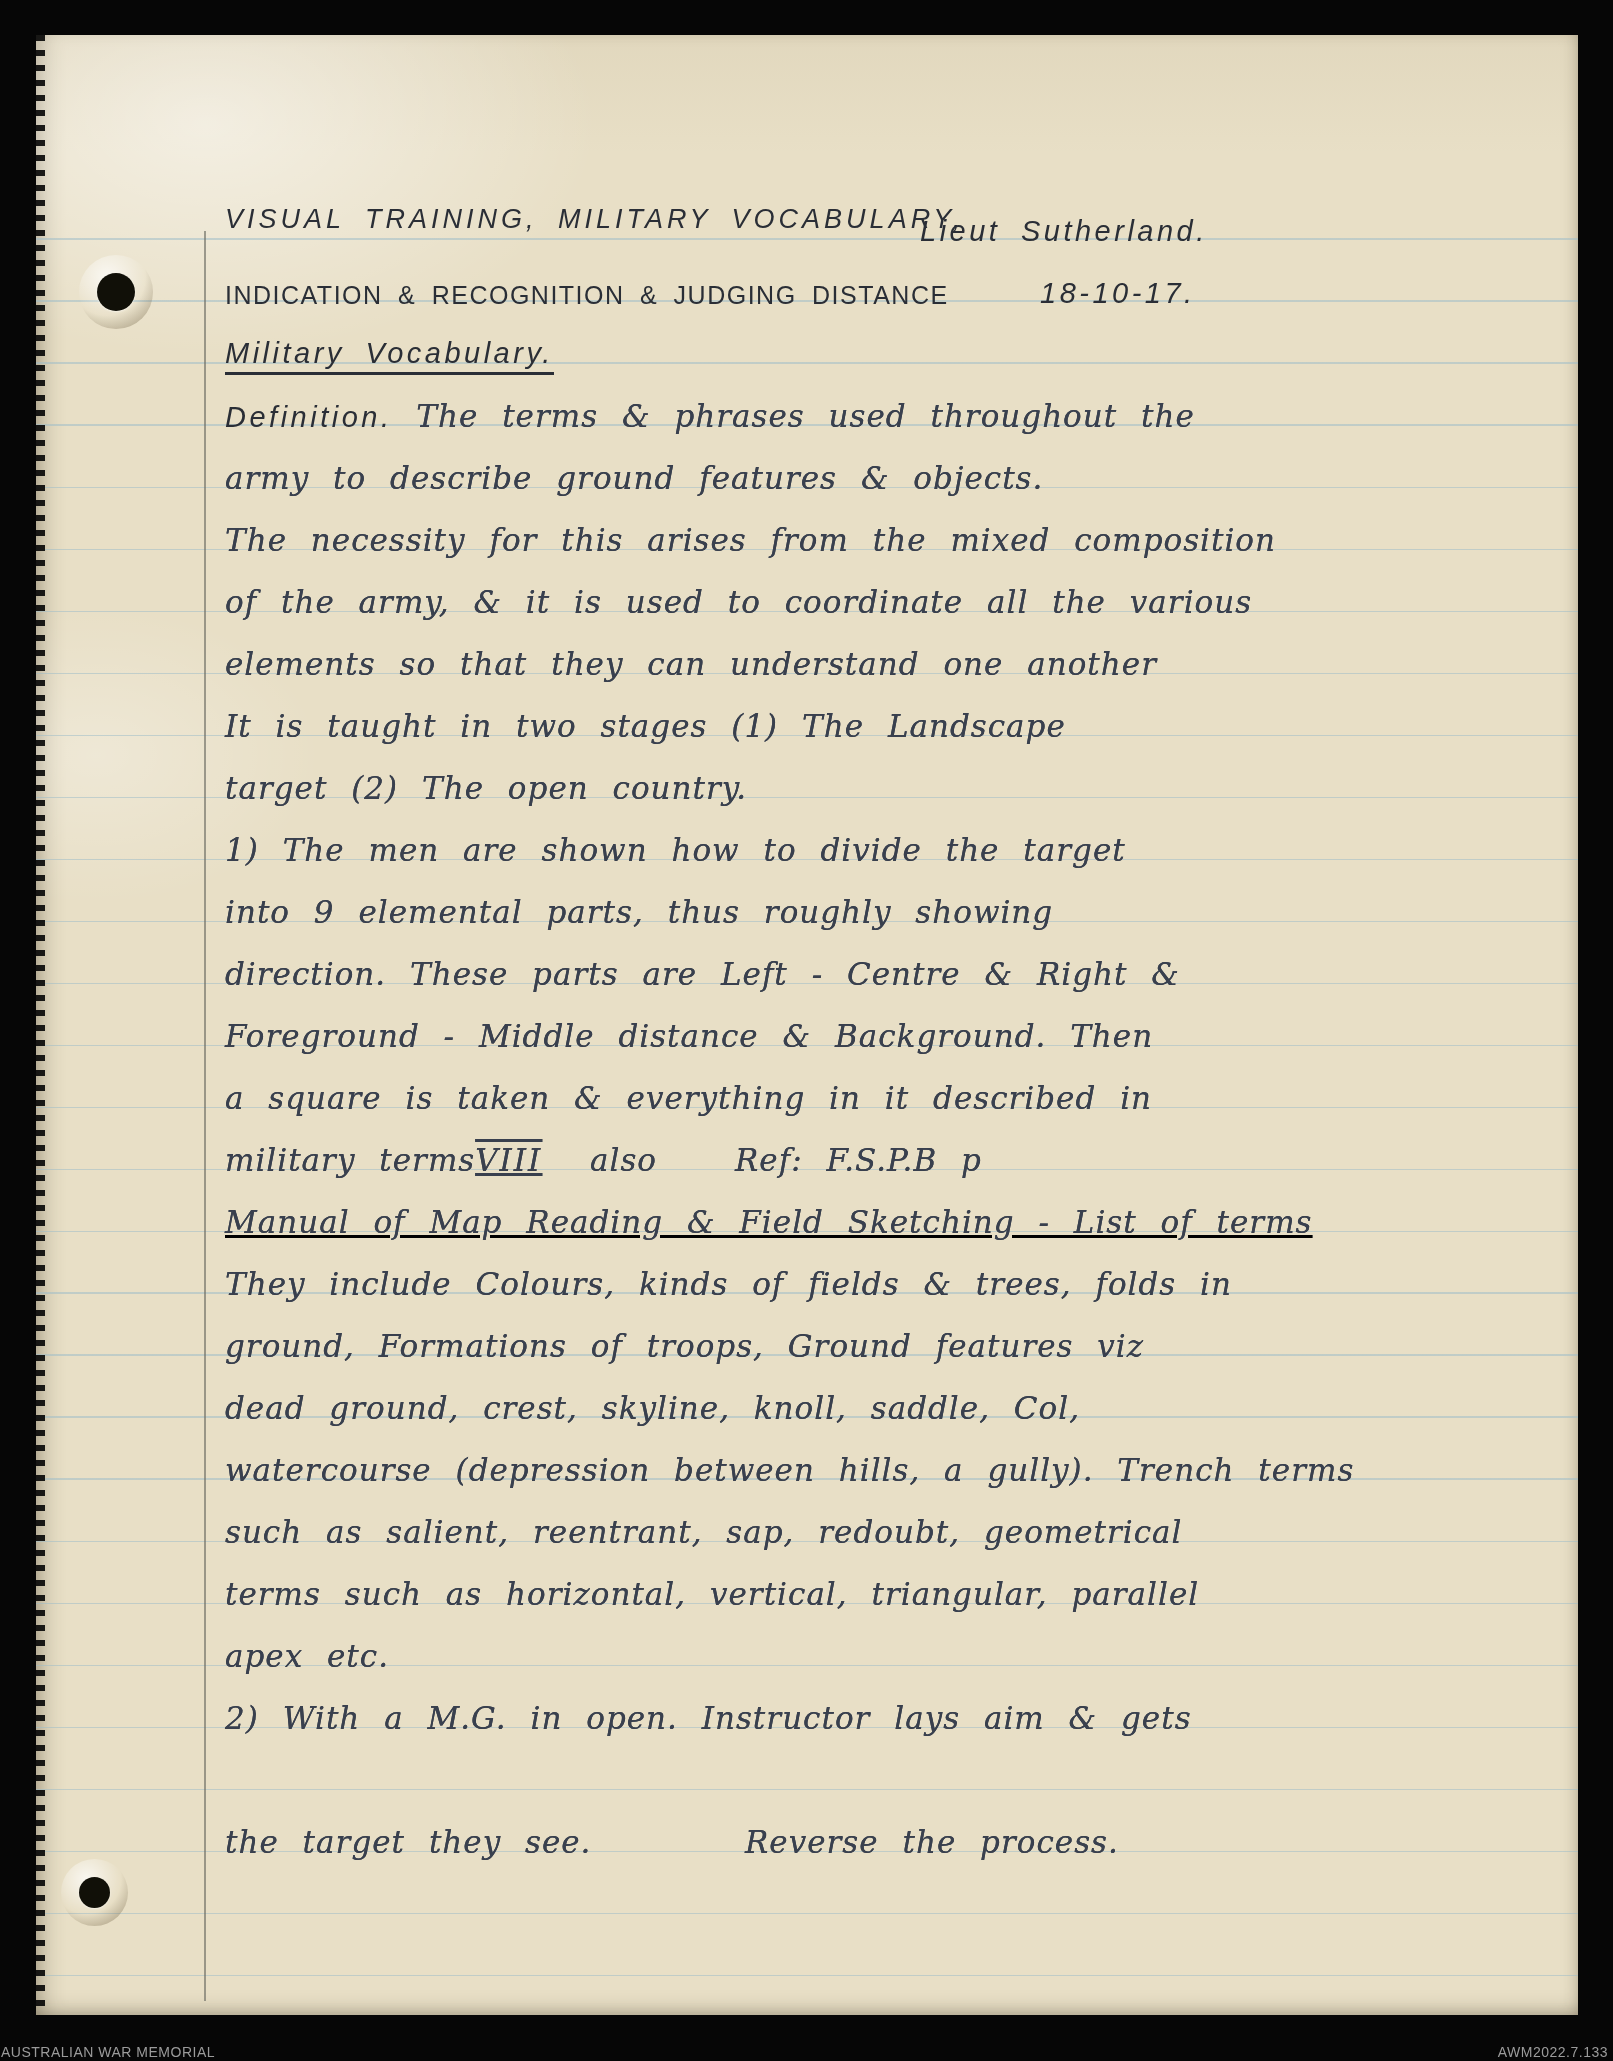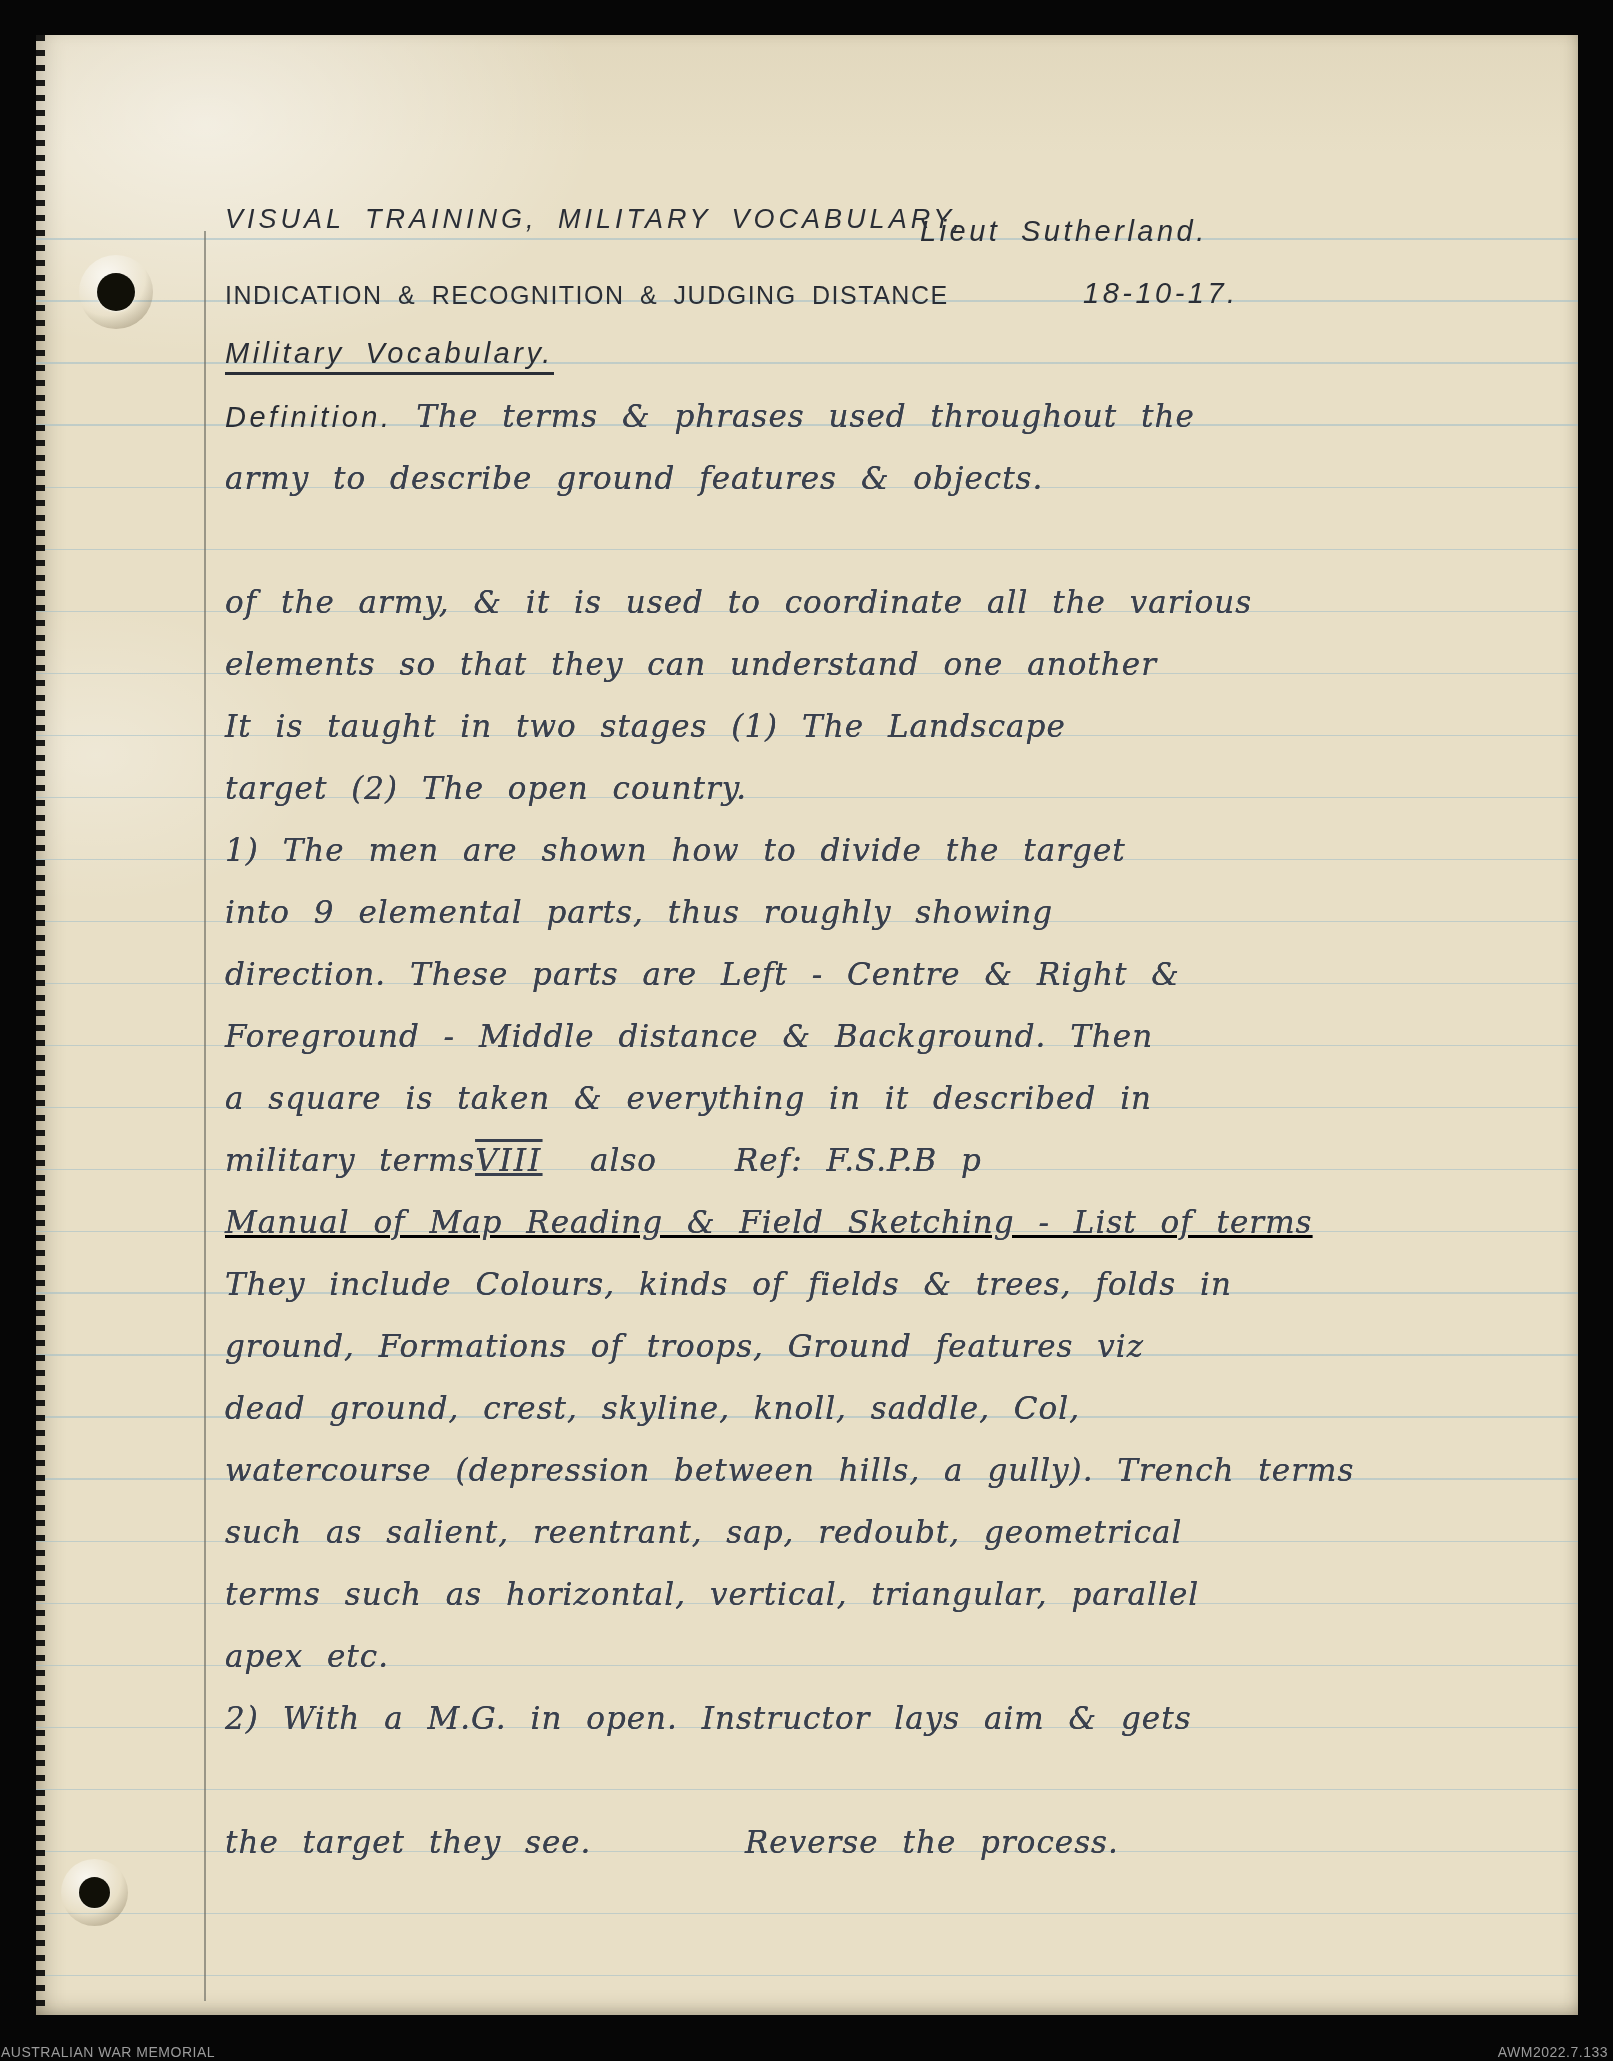--- a/index.html
+++ b/index.html
@@ -104,31 +104,34 @@
     <div class="emboss"></div>
     <div class="hole"></div>
   </div>
   <div class="lines-layer" id="lines-layer">
       <div class="hline" style="top: 156px; align-items: center;">
         <span class="seg title-caps">VISUAL TRAINING, MILITARY VOCABULARY,</span>
         <span class="seg print" style="position: absolute; left: 695px; bottom: 0px;">Lieut Sutherland.</span>
       </div>
       <div class="hline" style="top: 218px;">
         <span class="seg subtitle-caps">INDICATION &amp; RECOGNITION &amp; JUDGING DISTANCE</span>
-        <span class="seg print" style="position: absolute; left: 815px; bottom: 0px; margin-left: 43px;">18-10-17.</span>
+        <span class="seg print" style="position: absolute; left: 815px; bottom: 0px;">18-10-17.</span>
       </div>
       <div class="hline" style="top: 280px;">
         <span class="seg print u">Military Vocabulary.</span>
       </div>
       <div class="hline" style="top: 342px;">
         <span class="seg print">Definition.</span>
         <span class="seg cursive">&nbsp;The terms &amp; phrases used throughout the</span>
       </div>
       <div class="hline" style="top: 404px;">
         <span class="seg cursive">army to describe ground features &amp; objects.</span>
+      </div>
+      <div class="hline" style="top: 466px;">
+        <span class="seg cursive">The necessity for this arises from the mixed composition</span>
       </div>
       <div class="hline" style="top: 528px;">
         <span class="seg cursive">of the army, &amp; it is used to coordinate all the various</span>
       </div>
       <div class="hline" style="top: 590px;">
         <span class="seg cursive">elements so that they can understand one another</span>
       </div>
       <div class="hline" style="top: 652px;">
         <span class="seg cursive">It is taught in two stages (1) The Landscape</span>
       </div>

